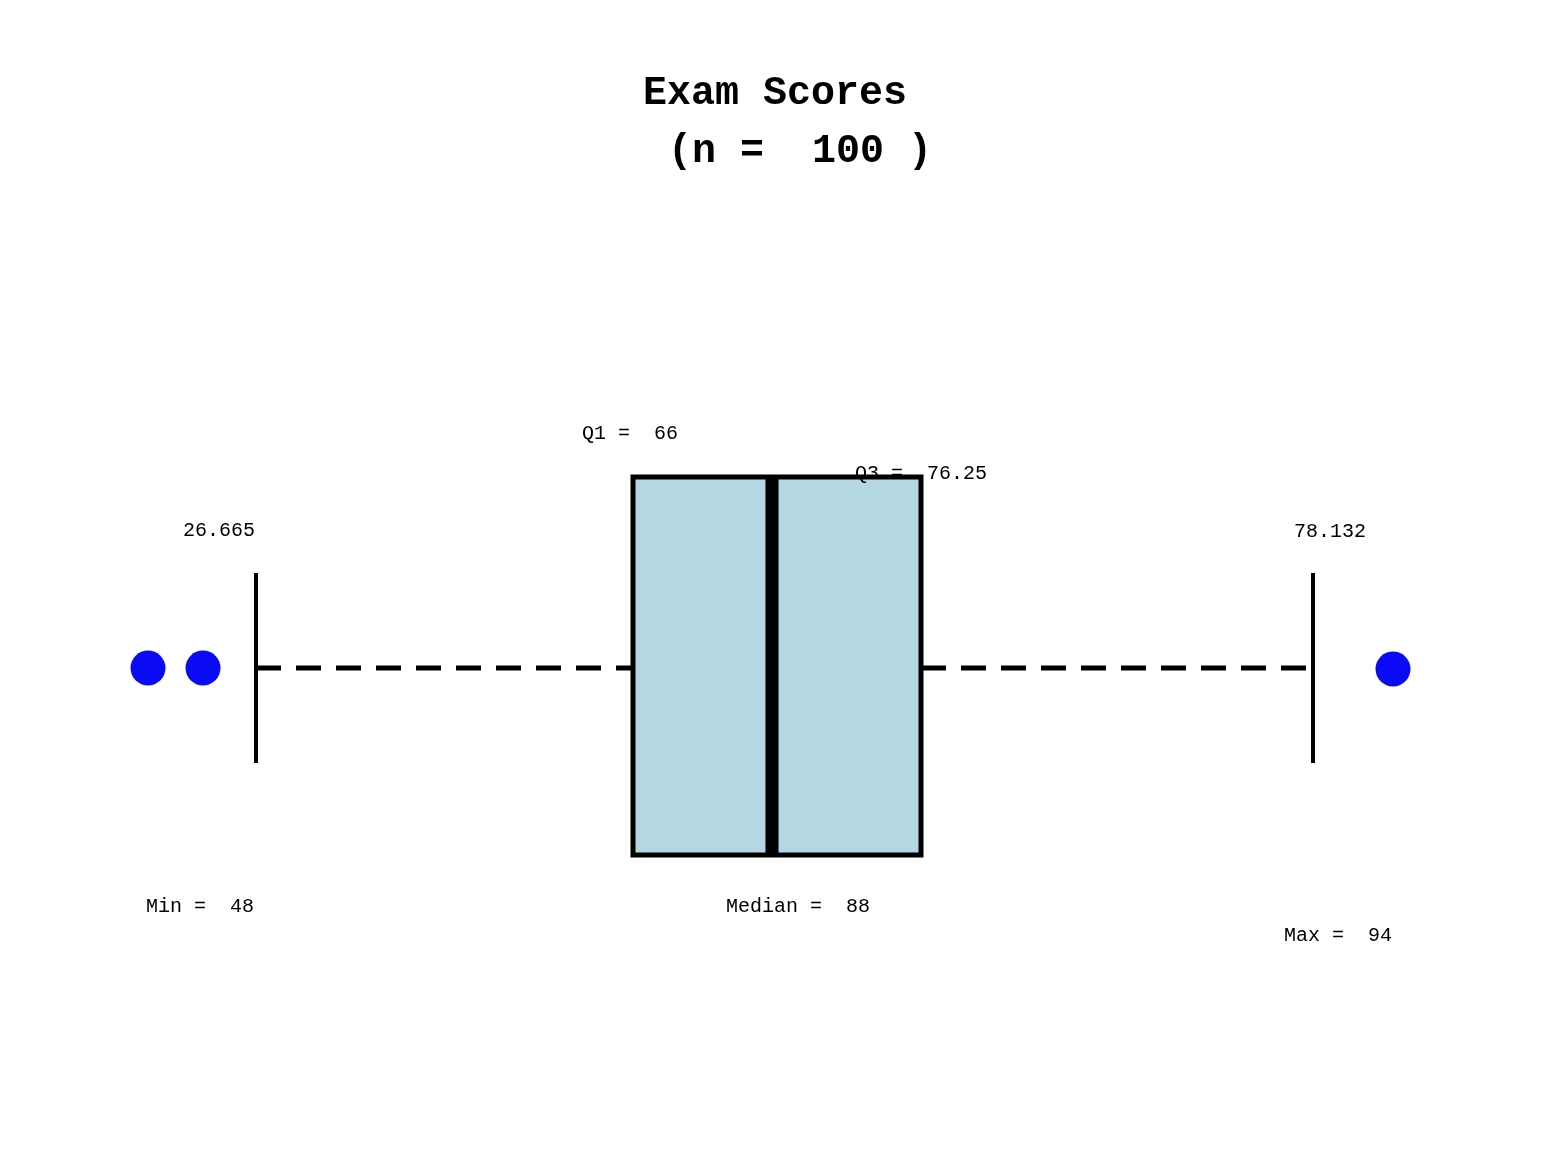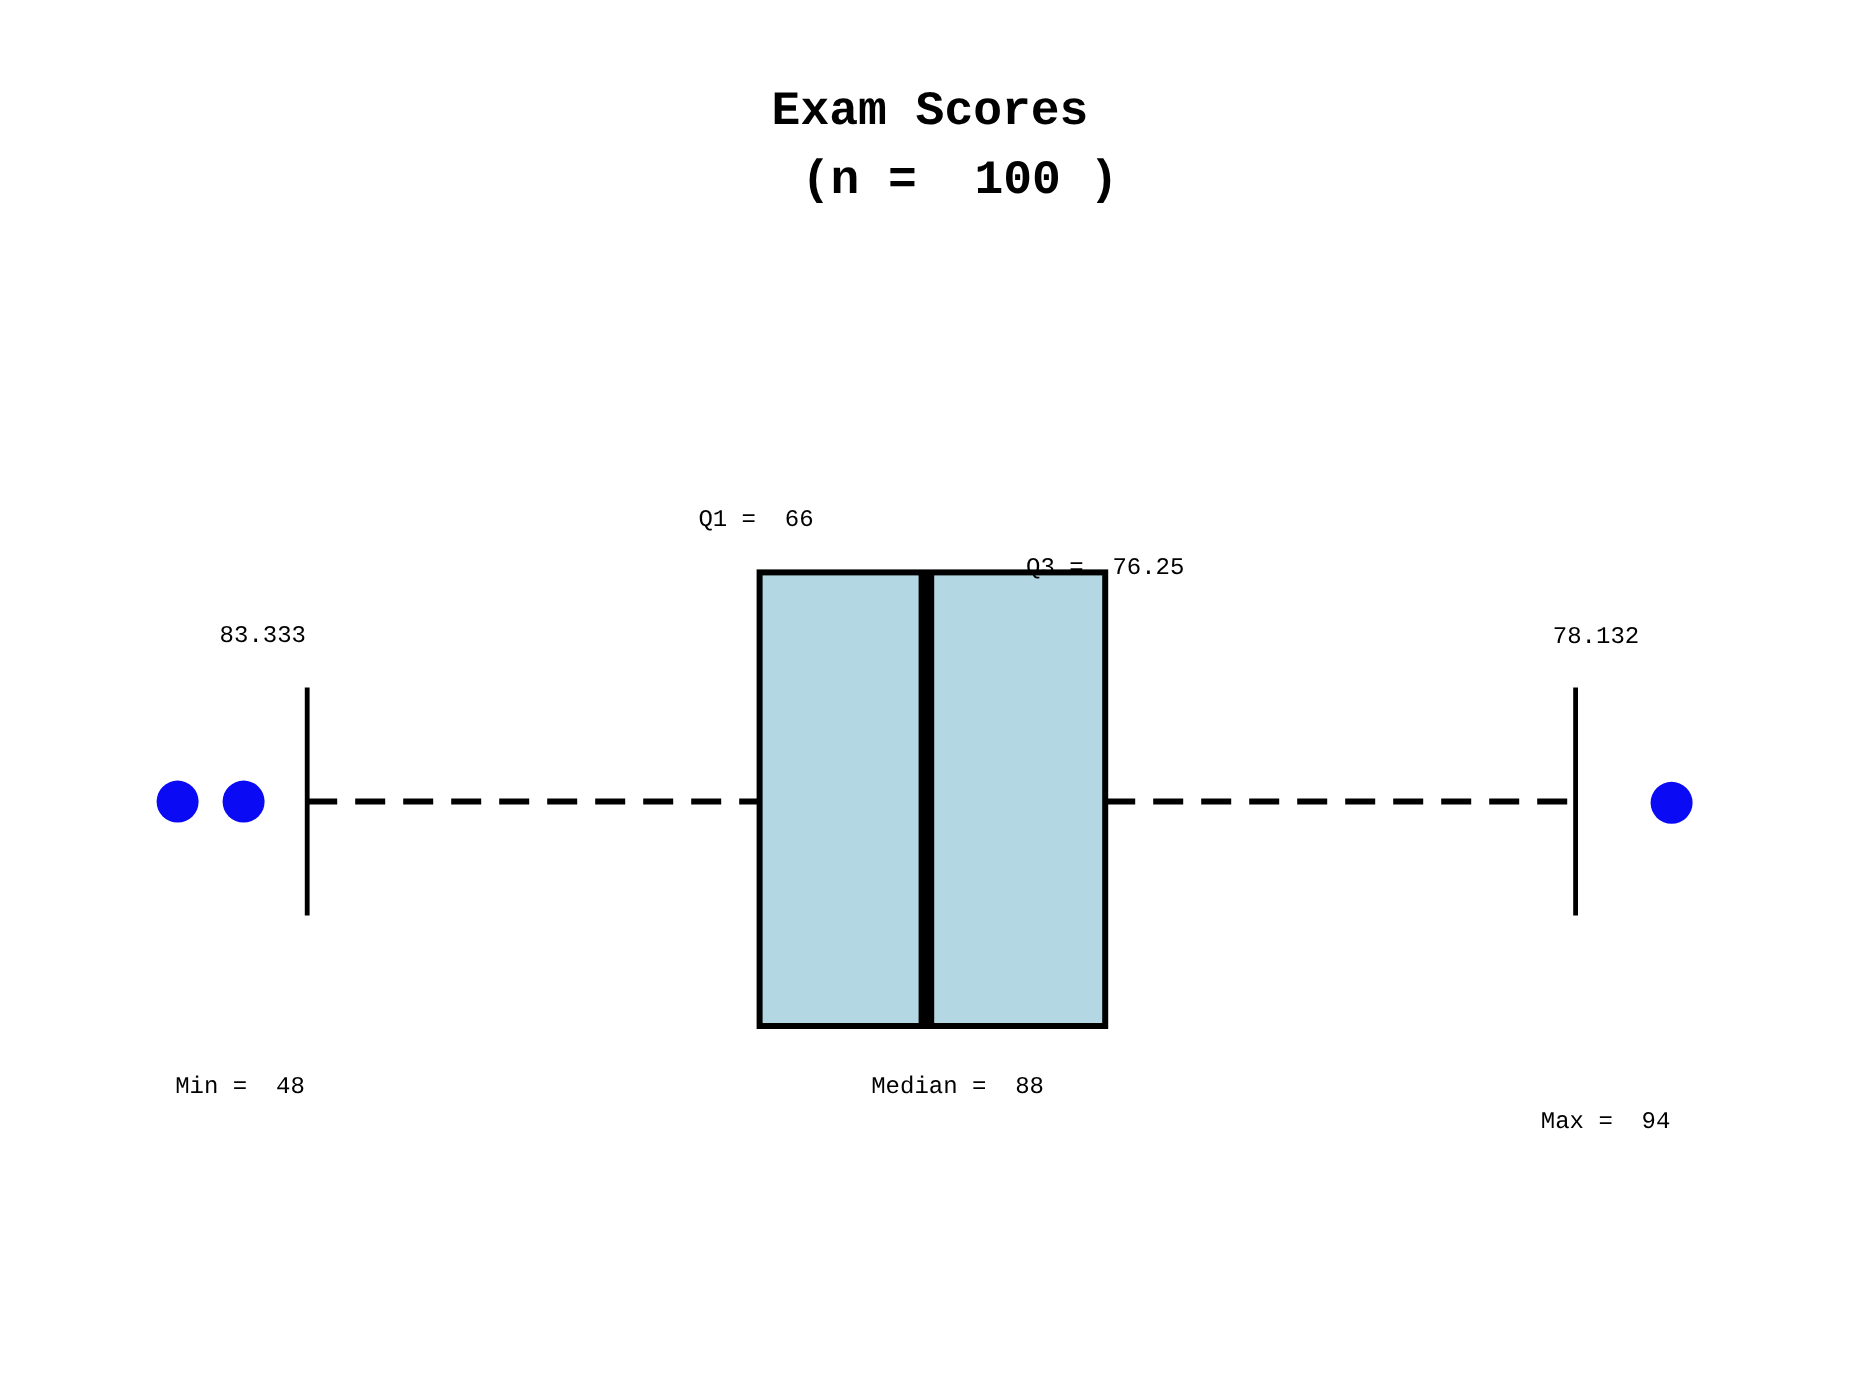--- a/index.html
+++ b/index.html
@@ -62,20 +62,20 @@
     <circle cx="203" cy="668" r="17.5" fill="#0A0AF5"></circle>
     <circle cx="1393" cy="669" r="17.5" fill="#0A0AF5"></circle>
   </svg>
 
   <div class="title-line" style="left:775px; top:94px;">Exam Scores</div>
   <div class="title-line" style="left:775px; top:152px;margin-left:25px;">(n =  100 )</div>
 
   <div class="lbl" style="left:630px; top:434px;">Q1 =  66</div>
   <div class="lbl" style="left:921px; top:434px;margin-top:40px;">Q3 =  76.25</div>
 
-  <div class="lbl" style="left:219px; top:531px;">83.333</div>
+  <div class="lbl" style="left:219px; top:531px;">26.665</div>
   <div class="lbl" style="left:1330px; top:532px;">78.132</div>
 
   <div class="lbl" style="left:200px; top:907px;">Min =  48</div>
   <div class="lbl" style="left:798px; top:907px;">Median =  88</div>
   <div class="lbl" style="left:1338px; top:907px;margin-top:29px;">Max =  94</div>
 
 </div>
 
 </body></html>

